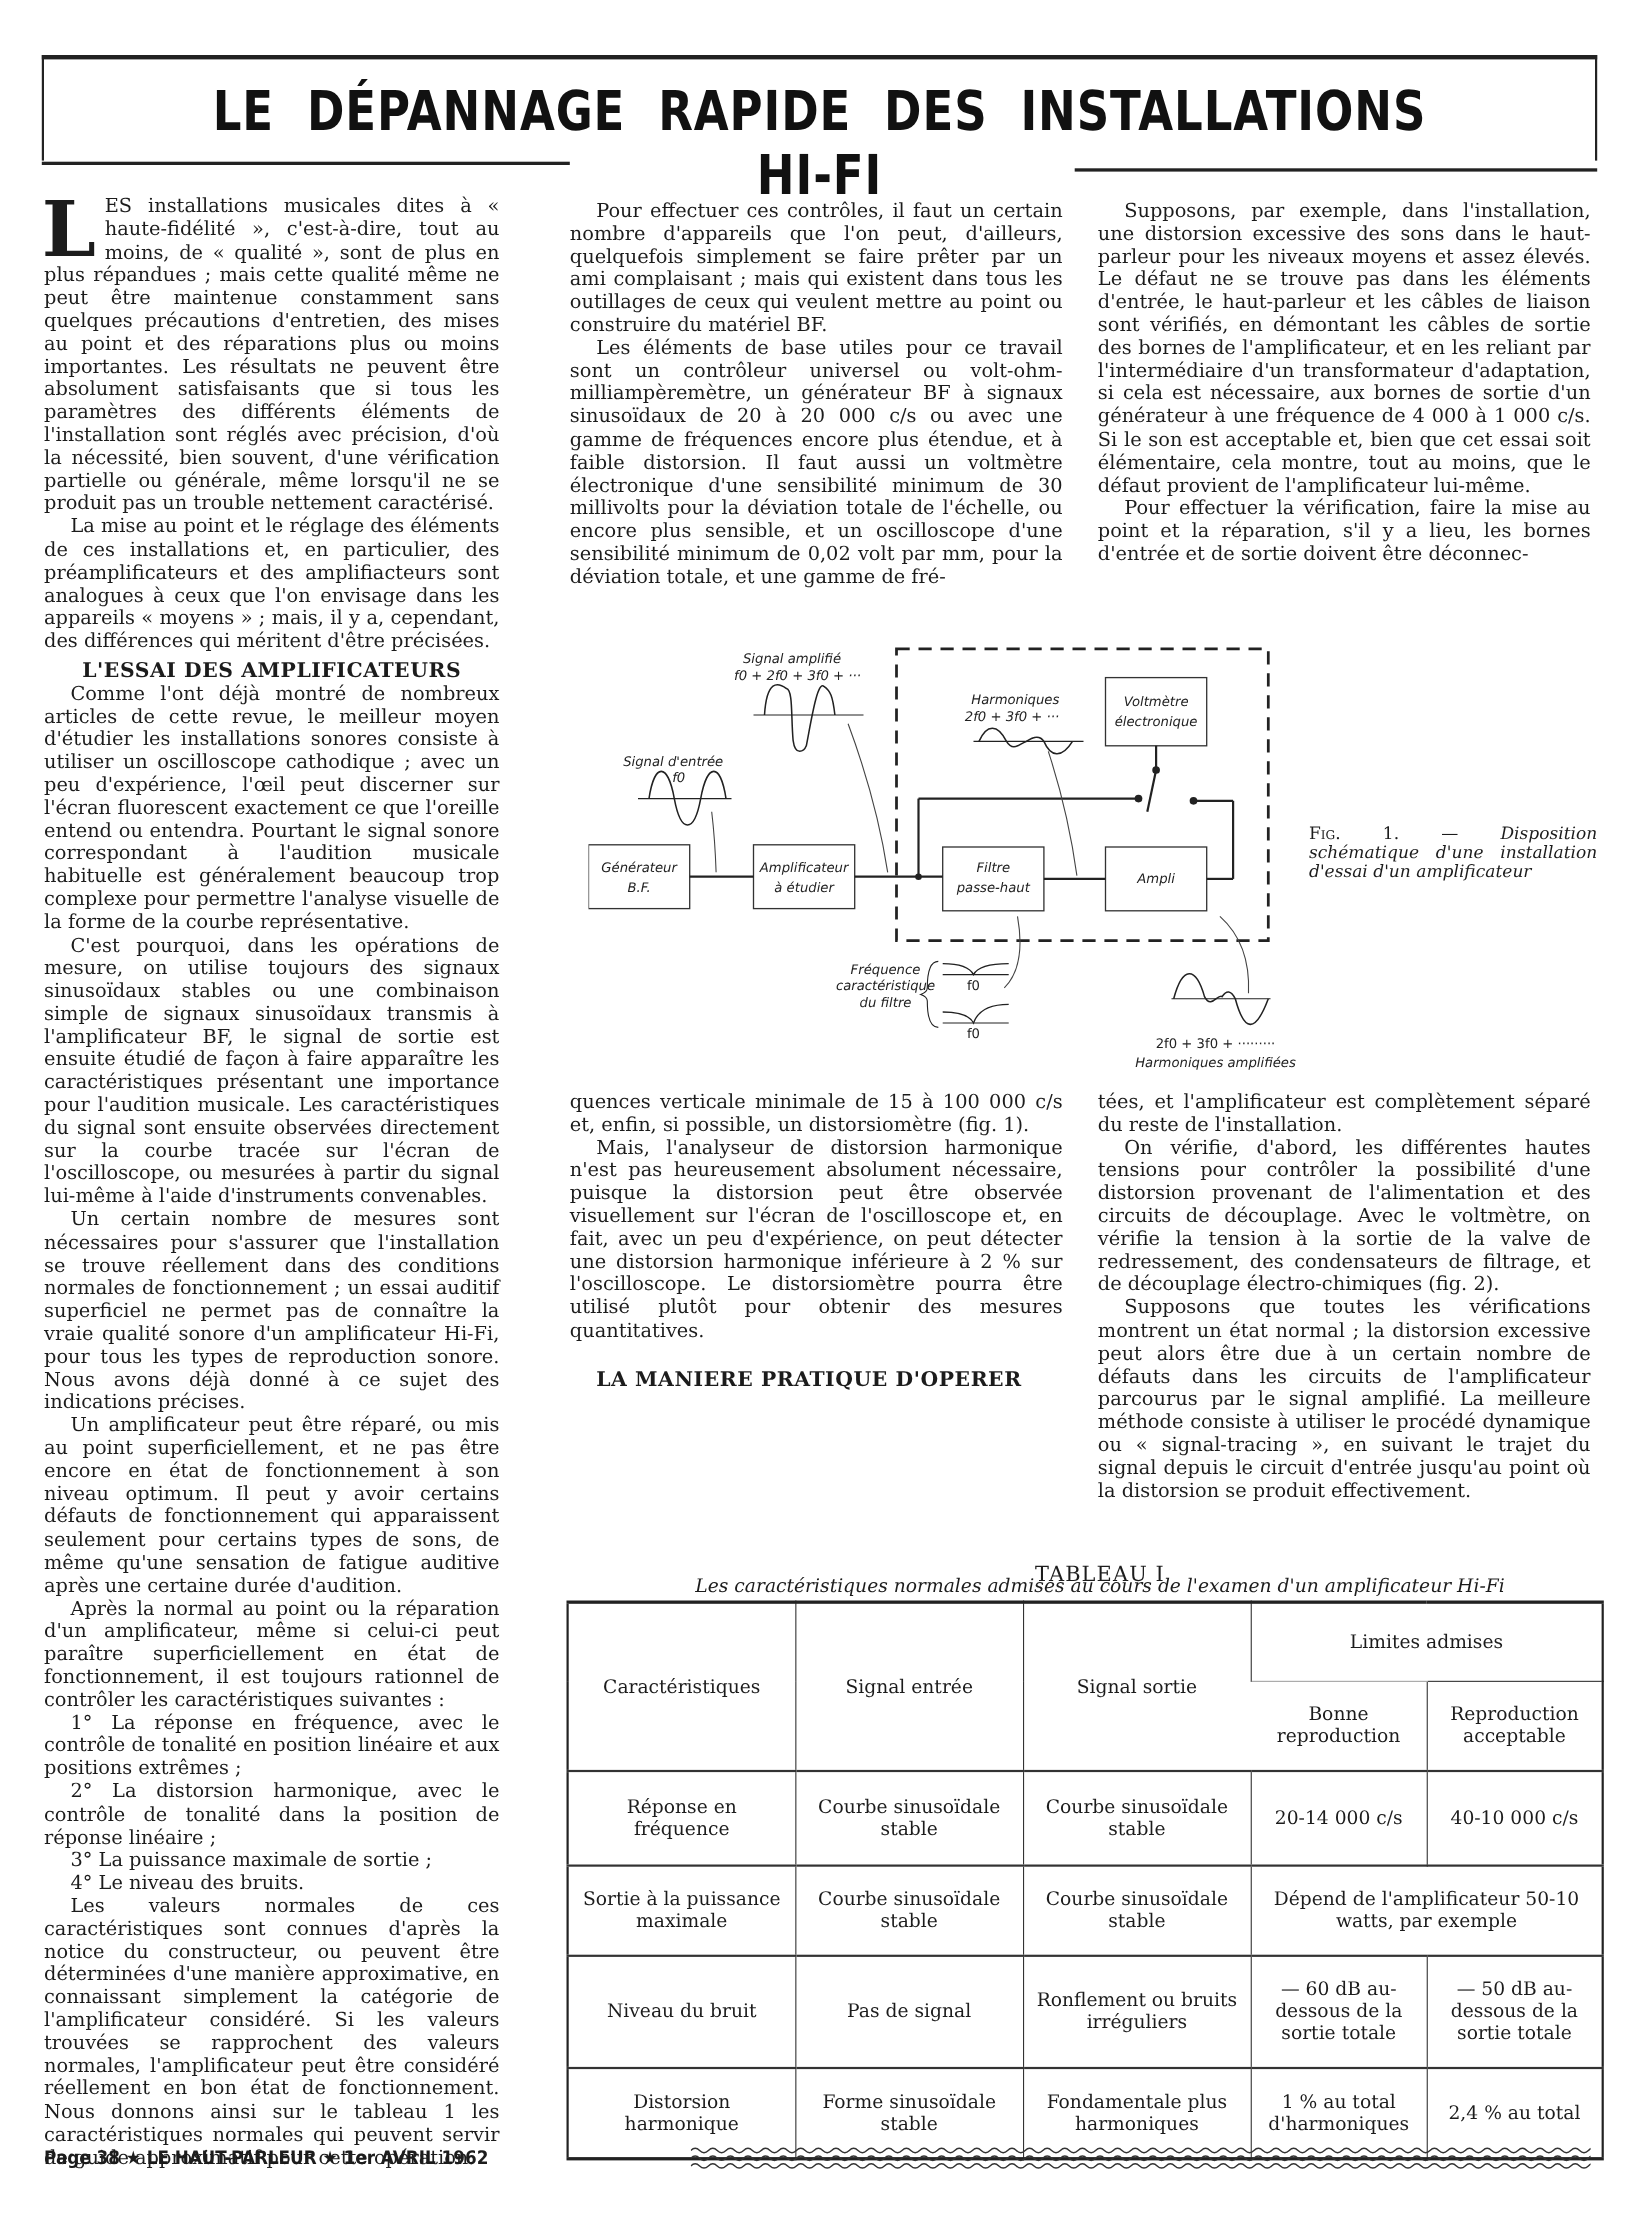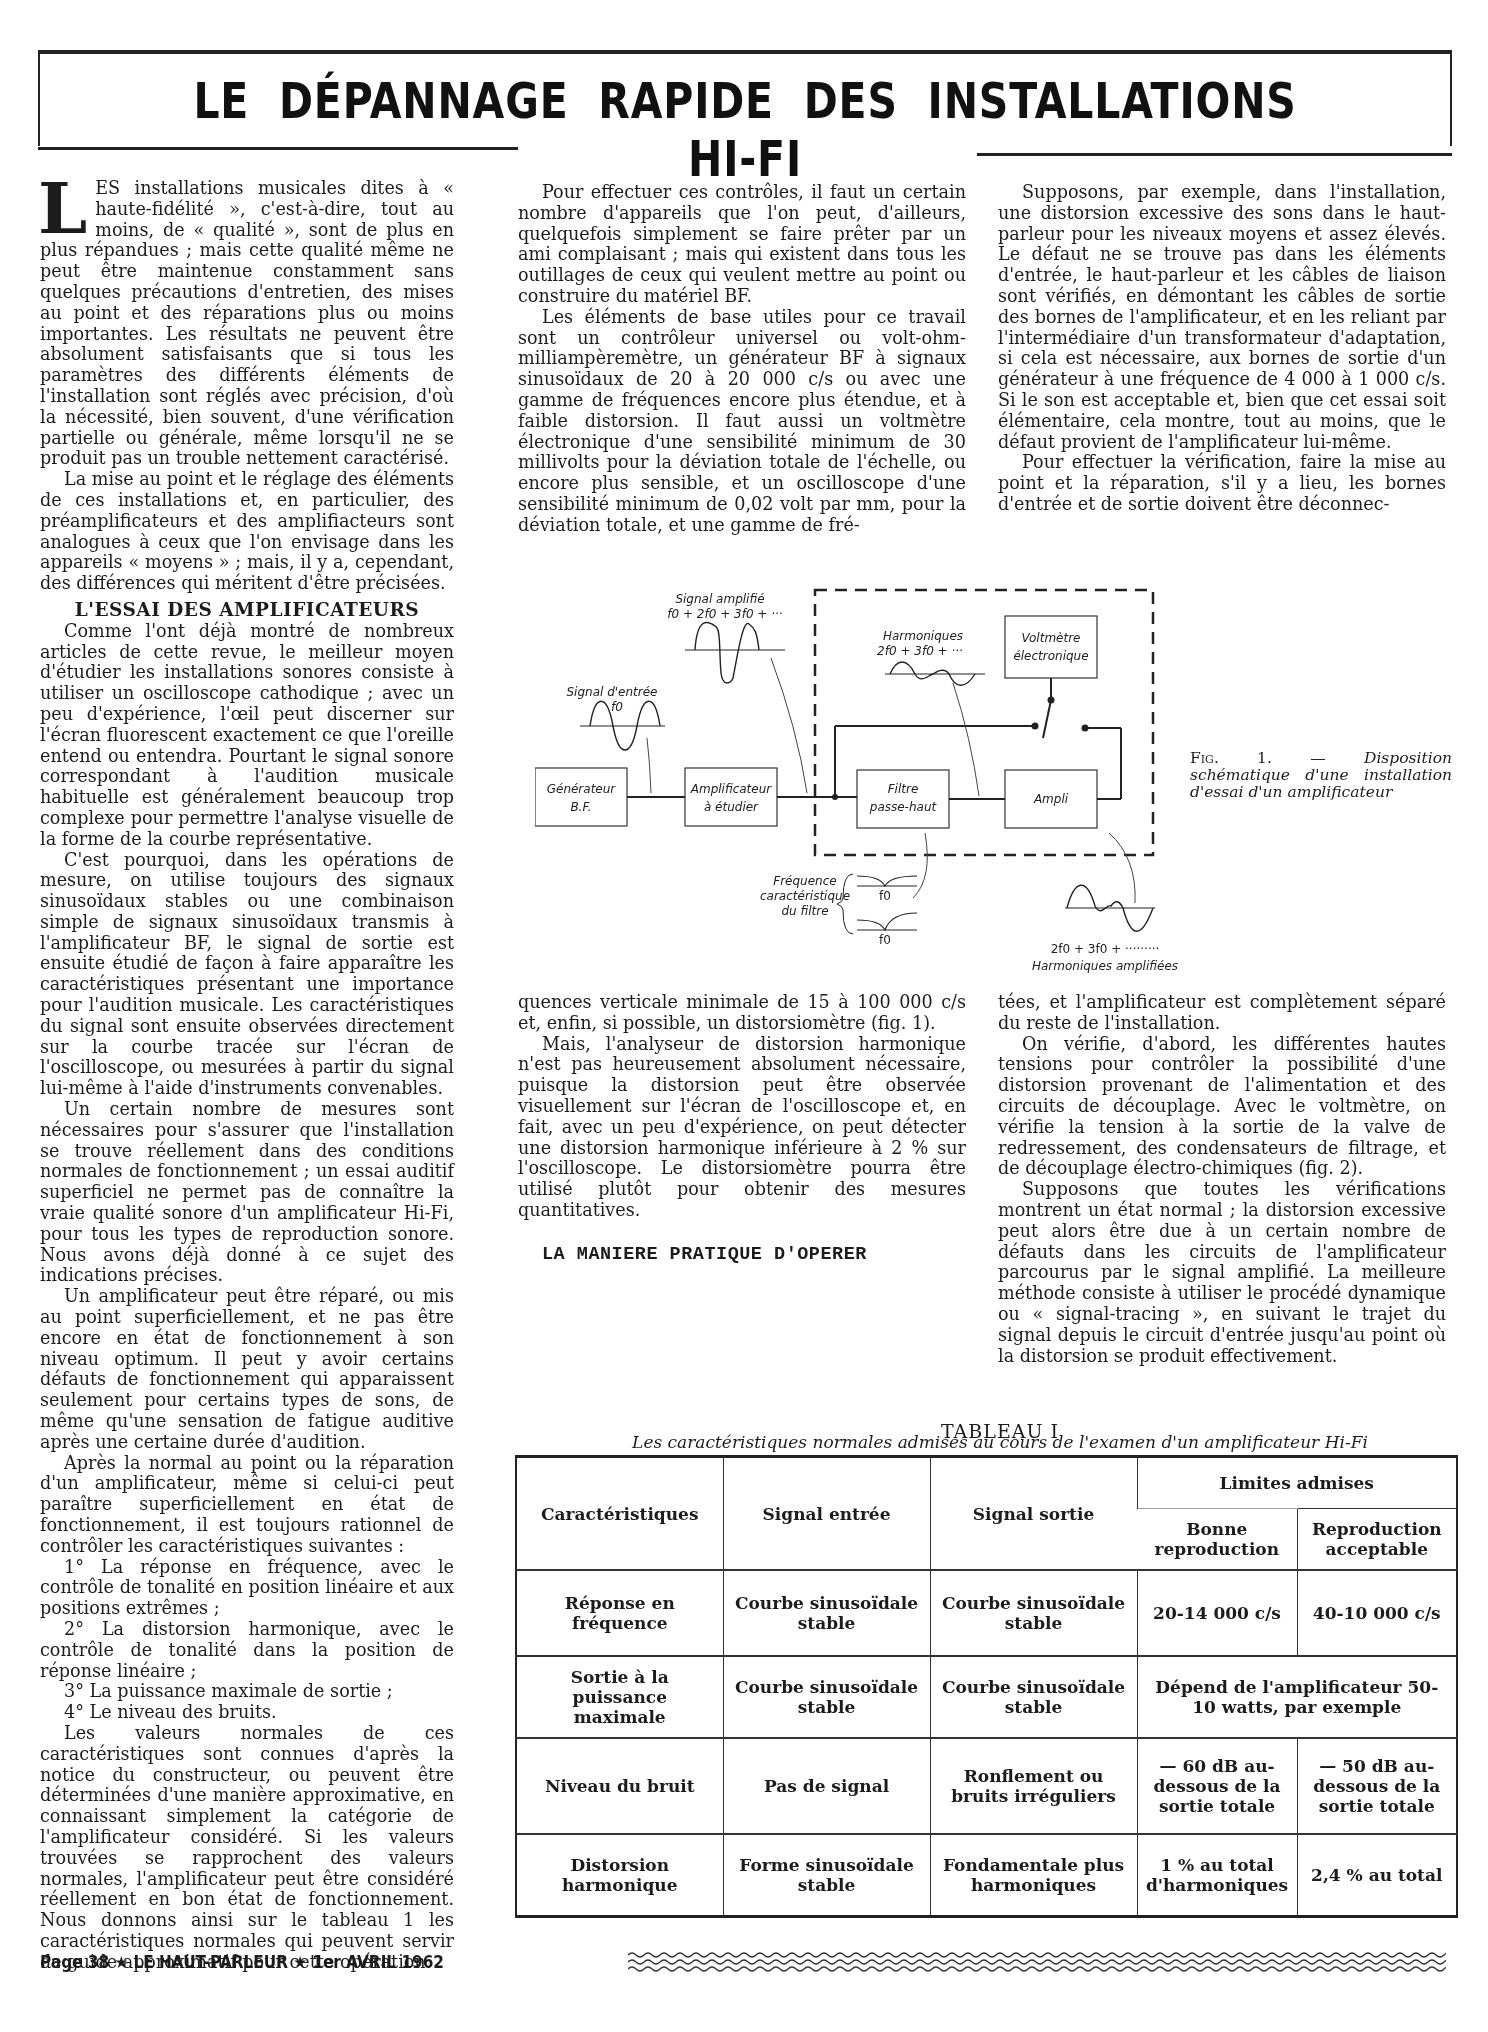--- a/index.html
+++ b/index.html
@@ -15,31 +15,31 @@
   .col { position:absolute; font-size:17.6px; line-height:20.8px; text-align:justify; hyphens:manual; }
   .col p { margin:0; text-indent:24px; }
   .col p.noind { text-indent:0; }
   .c1 { left:40px; top:178px; width:414px; }
   .c2 { left:518px; top:182px; width:448px; }
   .c3 { left:998px; top:182px; width:448px; }
   .c2b { left:518px; top:992px; width:448px; }
   .c3b { left:998px; top:992px; width:448px; }
   .dropcap { float:left; font-size:70px; line-height:58px; margin:2px 8px 0 -2px; font-weight:bold; }
   .h2 { font-weight:bold; font-size:18.5px; text-align:center; margin:6px 0 0 0; letter-spacing:0.5px; }
-  .h2.left { text-align:left; padding-left:24px; margin:24px 0 6px 0;font-family:Liberation Mono, monospace; }
+  .h2.left { text-align:left; padding-left:24px; margin:24px 0 6px 0; }
   .fig { position:absolute; left:535px; top:578px; width:660px; height:400px; }
   .fig svg { width:100%; height:100%; }
   .caption { position:absolute; left:1190px; top:750px; width:262px; font-style:italic; font-size:15.5px; line-height:17px; text-align:justify; }
   .caption .lead { font-style:normal; font-variant:small-caps; }
   .tab-title { position:absolute; left:520px; top:1408px; width:960px; text-align:center; font-size:19px; letter-spacing:1px;margin-top:12px; }
   .tab-sub { position:absolute; left:520px; top:1432px; width:960px; text-align:center; font-style:italic; font-size:17px; }
   table.t { position:absolute; left:515px; top:1455px; width:943px; border-collapse:collapse;
     border-top:3px solid #222; border-bottom:3px solid #222; border-left:2px solid #222; border-right:2px solid #222;
     font-size:17px; line-height:20px; text-align:center; }
-  table.t td { padding:10px 8px; border-left:1px solid #333; vertical-align:middle;font-weight:bold; }
+  table.t td { padding:20px 8px; border-left:1px solid #333; vertical-align:middle; }
   table.t td:first-child { border-left:none; }
   table.t tr.sep td { border-top:2px solid #333; }
   .footer { position:absolute; left:40px; top:1952px; font-family:"DejaVu Sans", sans-serif; font-weight:bold; font-size:17px; transform:scaleX(0.9); transform-origin:left; }
   .wavy { position:absolute; left:628px; top:1950px; width:818px; height:24px; }
 </style>
 </head>
 <body>
 
 <div class="title-box">
   <div class="title">LE DÉPANNAGE RAPIDE DES INSTALLATIONS HI-FI</div>

